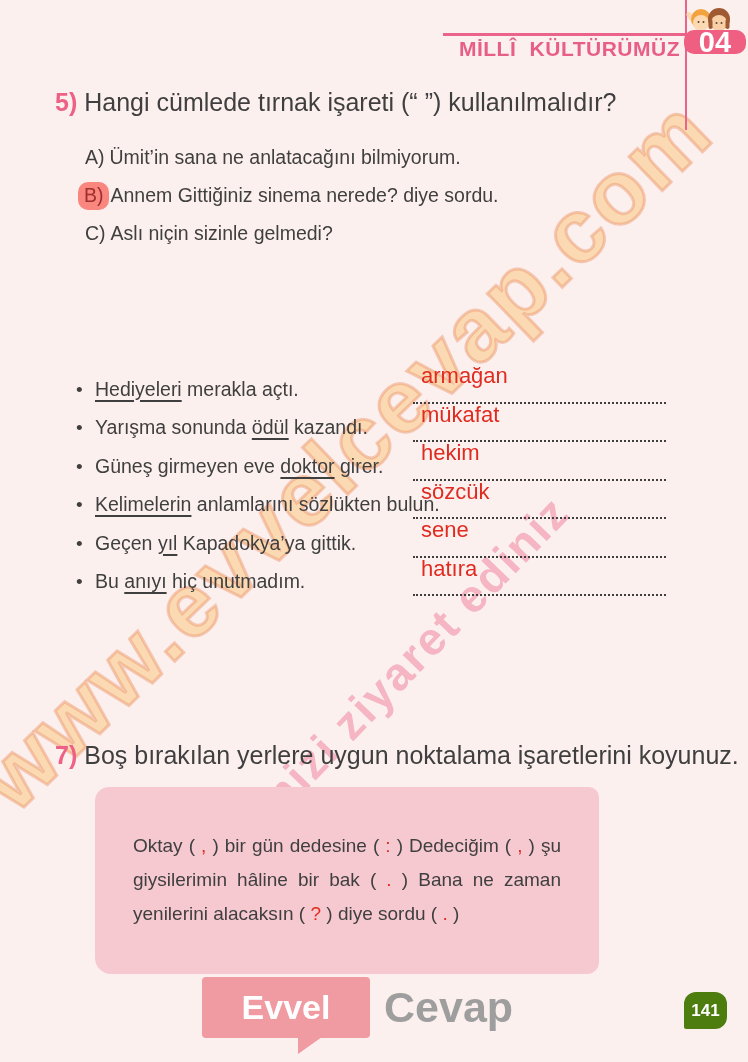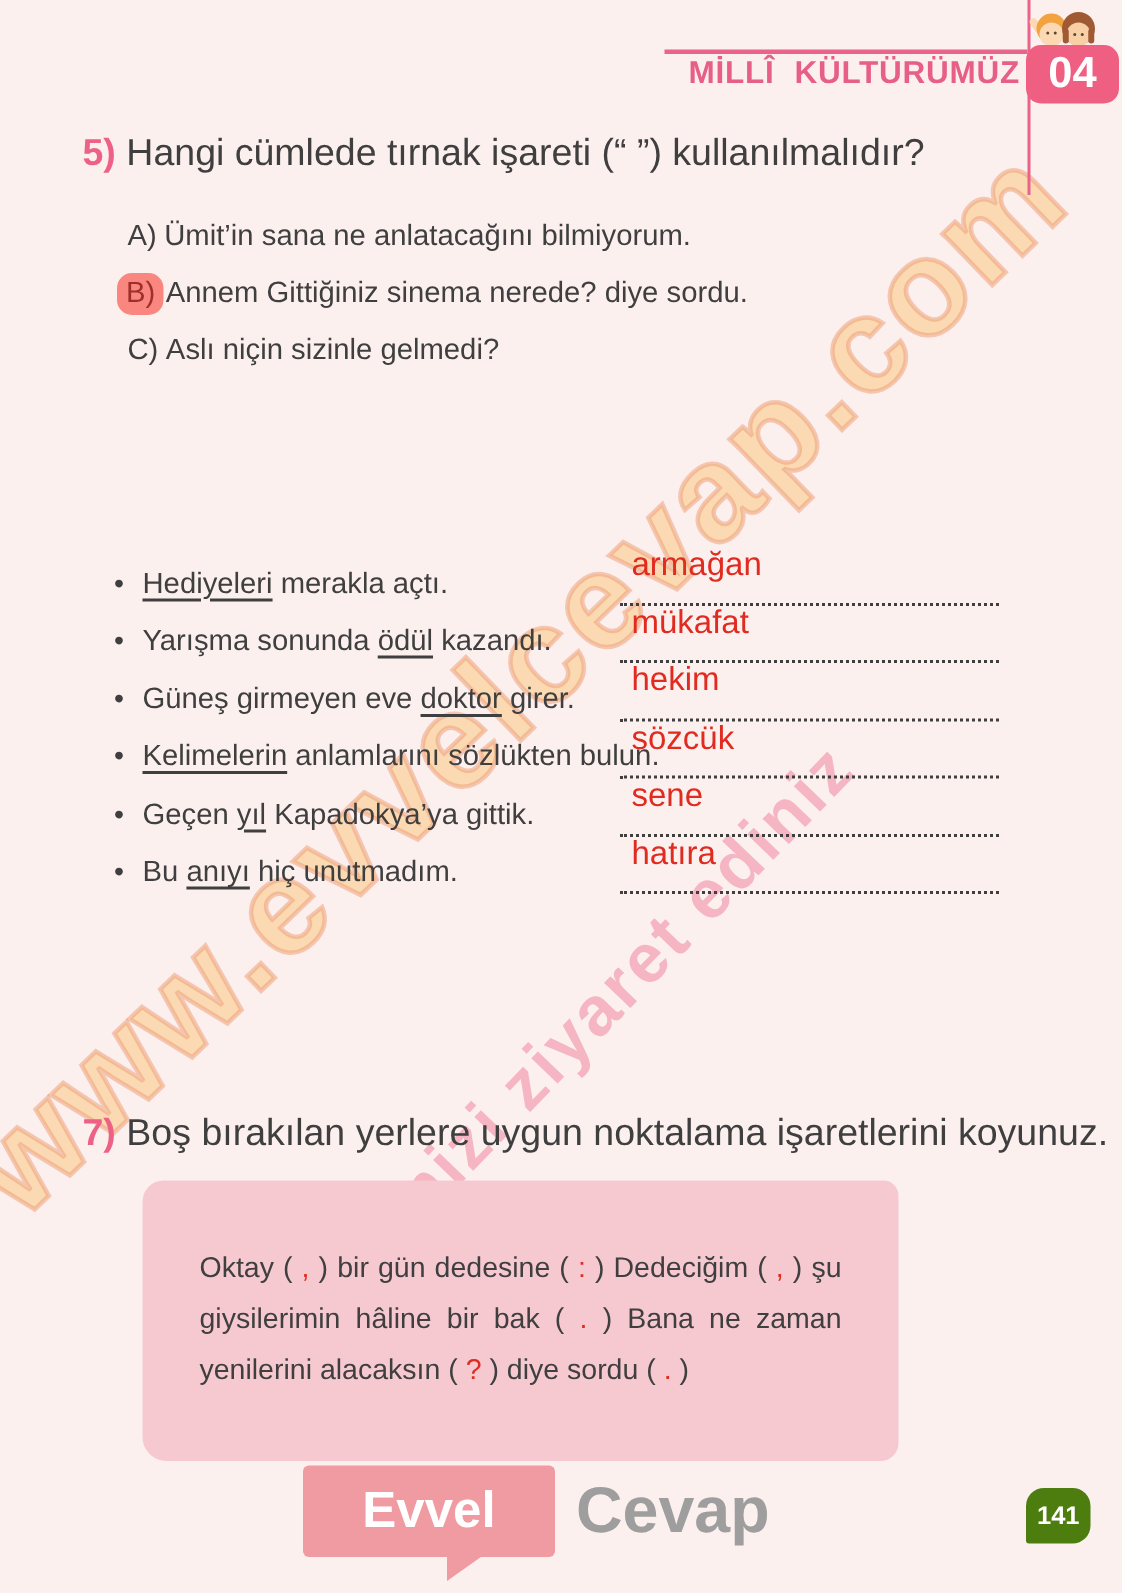--- a/index.html
+++ b/index.html
@@ -22,21 +22,21 @@
     color:rgba(238,122,152,0.5);
   }
   
   .hdr-hline{position:absolute;left:443px;top:33px;width:242px;height:3px;background:#e9638b;z-index:2;}
   .hdr-vline{position:absolute;left:685px;top:0;width:2px;height:130px;background:#e9638b;z-index:2;}
   .hdr-title{
     position:absolute;top:37px;right:68px;z-index:2;
     font-size:21px;font-weight:bold;letter-spacing:.5px;word-spacing:7px;color:#e75f87;
   }
   .hdr-badge{
-    position:absolute;left:684px;top:30px;width:62px;height:39px;z-index:3;
+    position:absolute;left:684px;top:30px;width:62px;height:24px;z-index:3;
     background:#ee5f81;border-radius:10px;color:#fff;font-size:29px;font-weight:bold;
     display:flex;align-items:center;justify-content:center;
   }
   .kids{position:absolute;left:686px;top:6px;z-index:2;}
   
   .qhead{position:absolute;left:55px;z-index:2;font-size:25px;}
   .qnum{color:#ee6186;font-weight:bold;margin-right:7px;}
   
   .q5{top:88px;}
   .opt{position:absolute;left:85px;z-index:2;font-size:19.5px;}

